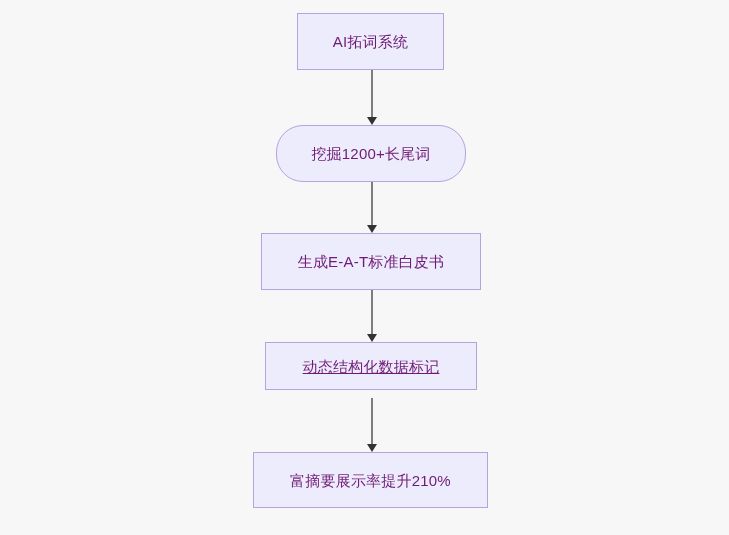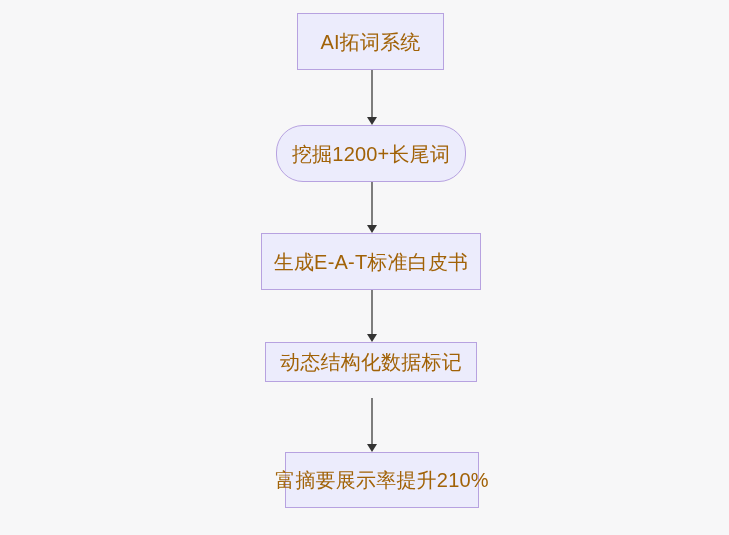--- a/index.html
+++ b/index.html
@@ -21,22 +21,22 @@
   }
 
   .node {
     position: absolute;
     box-sizing: border-box;
     background: #ececfc;
     border: 1.6px solid #b7a2e0;
     display: flex;
     align-items: center;
     justify-content: center;
-    color: #a16207;
-    font-size: 20px;
+    color: #701a75;
+    font-size: 15px;
     line-height: 1;
     letter-spacing: 0.2px;
     white-space: nowrap;
   }
 
   .node-label {
     display: block;
   }
 
   .edge {
@@ -86,26 +86,26 @@
 
   <div class="node" style="left:261px; top:233px; width:220px; height:57px;justify-content:center;">
     <span class="node-label">生成E-A-T标准白皮书</span>
   </div>
 
   <div class="edge" style="left:371px; top:290px; width:2px; height:52px;">
     <div class="edge-line" style="height:44px;"></div>
     <div class="edge-head" style="top:44px;"></div>
   </div>
 
-  <div class="node" style="left:265px; top:342px; width:212px; height:40px;">
+  <div class="node" style="left:265px; top:342px; width:212px; height:48px;text-decoration:underline;">
     <span class="node-label">动态结构化数据标记</span>
   </div>
 
   <div class="edge" style="left:371px; top:398px; width:2px; height:54px;">
     <div class="edge-line" style="height:46px;"></div>
     <div class="edge-head" style="top:46px;"></div>
   </div>
 
-  <div class="node" style="left:253px; top:452px; width:194px; height:56px;margin-left:32px;">
+  <div class="node" style="left:253px; top:452px; width:235px; height:56px;">
     <span class="node-label">富摘要展示率提升210%</span>
   </div>
 
 </div>
 
 </body></html>

